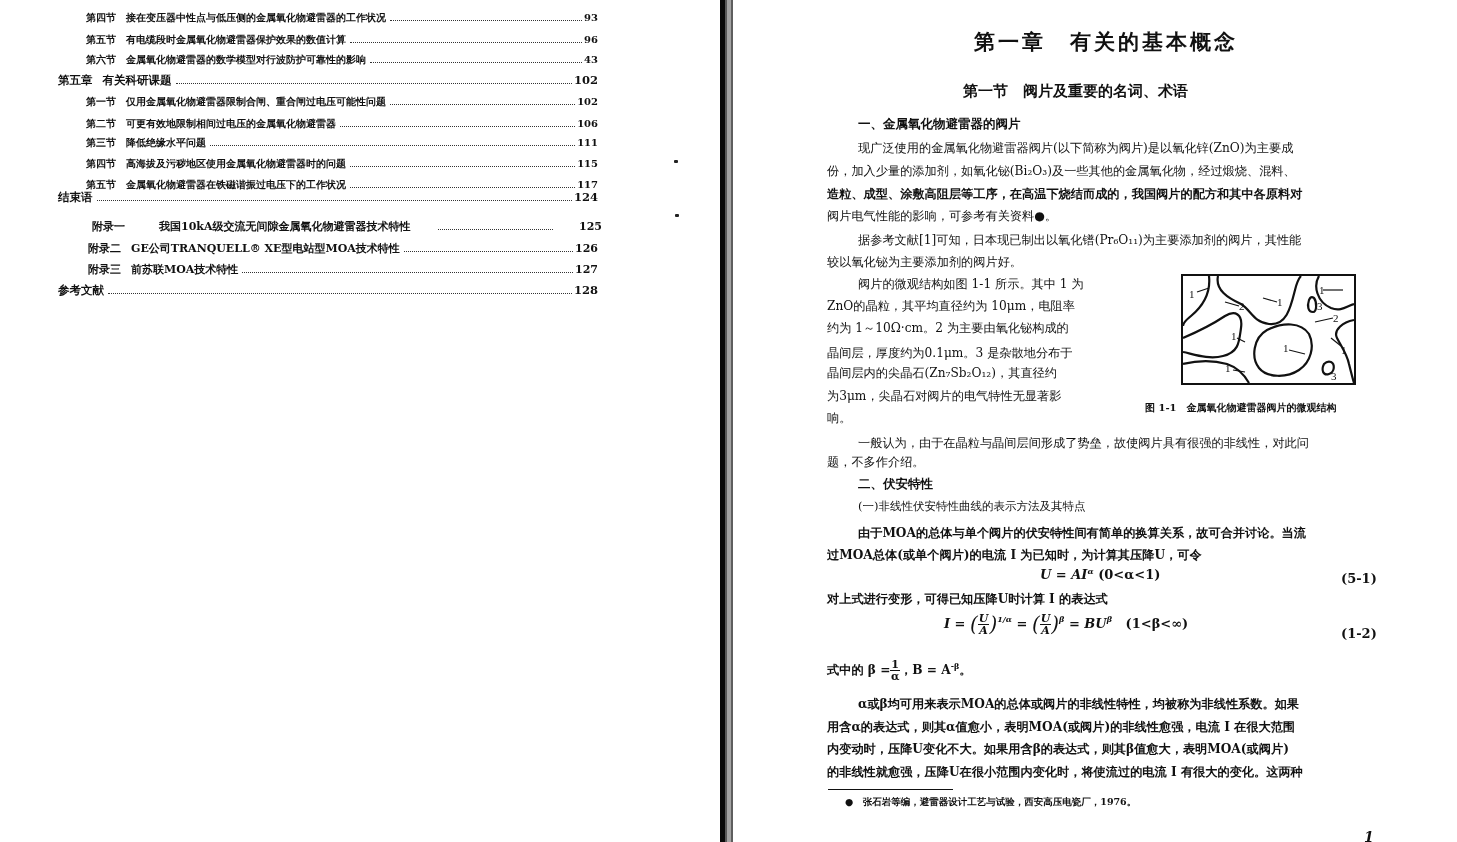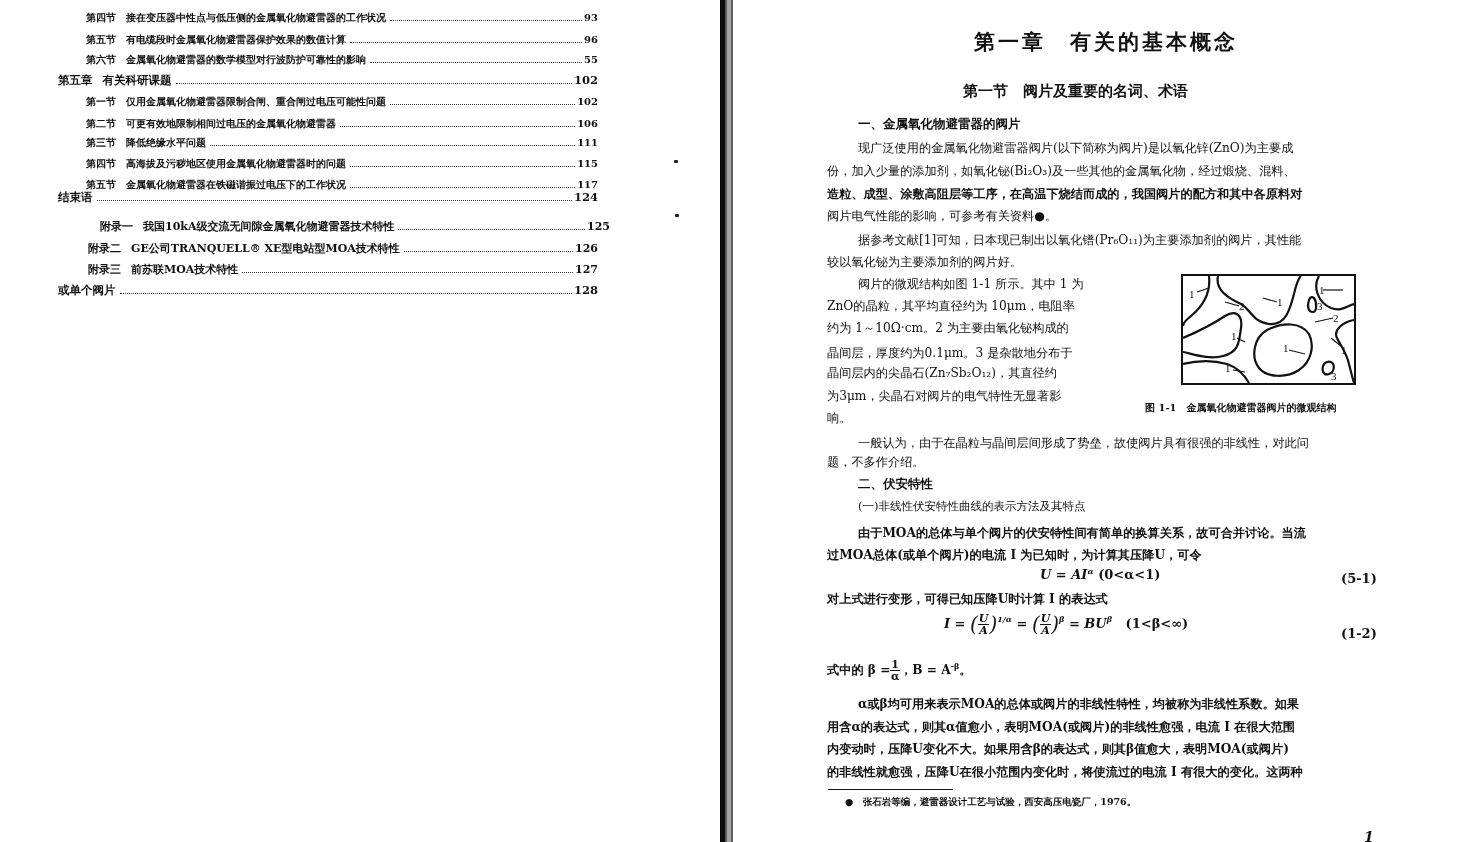--- a/index.html
+++ b/index.html
@@ -68,21 +68,21 @@
   <div class="toc-row lvl-sec" style="left:86px; top:33px; width:512px;">
     <span class="toc-label">第五节</span>
     <span class="toc-title">有电缆段时金属氧化物避雷器保护效果的数值计算</span>
     <span class="toc-dots"></span>
     <span class="toc-page">96</span>
   </div>
   <div class="toc-row lvl-sec" style="left:86px; top:53px; width:512px;">
     <span class="toc-label">第六节</span>
     <span class="toc-title">金属氧化物避雷器的数学模型对行波防护可靠性的影响</span>
     <span class="toc-dots"></span>
-    <span class="toc-page">55</span>
+    <span class="toc-page">43</span>
   </div>
   <div class="toc-row lvl-ch" style="left:58px; top:73px; width:540px;">
     <span class="toc-label">第五章</span>
     <span class="toc-title">有关科研课题</span>
     <span class="toc-dots"></span>
     <span class="toc-page">102</span>
   </div>
   <div class="toc-row lvl-sec" style="left:86px; top:95px; width:512px;">
     <span class="toc-label">第一节</span>
     <span class="toc-title">仅用金属氧化物避雷器限制合闸、重合闸过电压可能性问题</span>
@@ -111,40 +111,40 @@
     <span class="toc-label">第五节</span>
     <span class="toc-title">金属氧化物避雷器在铁磁谐振过电压下的工作状况</span>
     <span class="toc-dots"></span>
     <span class="toc-page">117</span>
   </div>
   <div class="toc-row lvl-ch" style="left:58px; top:190px; width:540px;">
     <span class="toc-title">结束语</span>
     <span class="toc-dots"></span>
     <span class="toc-page">124</span>
   </div>
-  <div class="toc-row lvl-app" style="left:100px; top:219px; width:510px;">
+  <div class="toc-row lvl-app" style="left:92px; top:219px; width:510px;gap:24px;">
     <span class="toc-label">附录一</span>
     <span class="toc-title">我国10kA级交流无间隙金属氧化物避雷器技术特性</span>
     <span class="toc-dots"></span>
     <span class="toc-page">125</span>
   </div>
   <div class="toc-row lvl-app" style="left:88px; top:241px; width:510px;">
     <span class="toc-label">附录二</span>
     <span class="toc-title">GE公司TRANQUELL® XE型电站型MOA技术特性</span>
     <span class="toc-dots"></span>
     <span class="toc-page">126</span>
   </div>
   <div class="toc-row lvl-app" style="left:88px; top:262px; width:510px;">
     <span class="toc-label">附录三</span>
     <span class="toc-title">前苏联MOA技术特性</span>
     <span class="toc-dots"></span>
     <span class="toc-page">127</span>
   </div>
   <div class="toc-row lvl-ch" style="left:58px; top:283px; width:540px;">
-    <span class="toc-title">或单个阀片</span>
+    <span class="toc-title">参考文献</span>
     <span class="toc-dots"></span>
     <span class="toc-page">128</span>
   </div>
 
   <div class="speck" style="left:674px; top:160px; width:4px; height:3px;"></div>
   <div class="speck" style="left:675px; top:214px; width:4px; height:3px;"></div>
   <div class="speck" style="left:318px; top:718px; width:2px; height:2px;"></div>
   <div class="speck" style="left:386px; top:733px; width:2px; height:2px;"></div>
   <div class="speck" style="left:483px; top:748px; width:2px; height:2px;"></div>
 </div>

